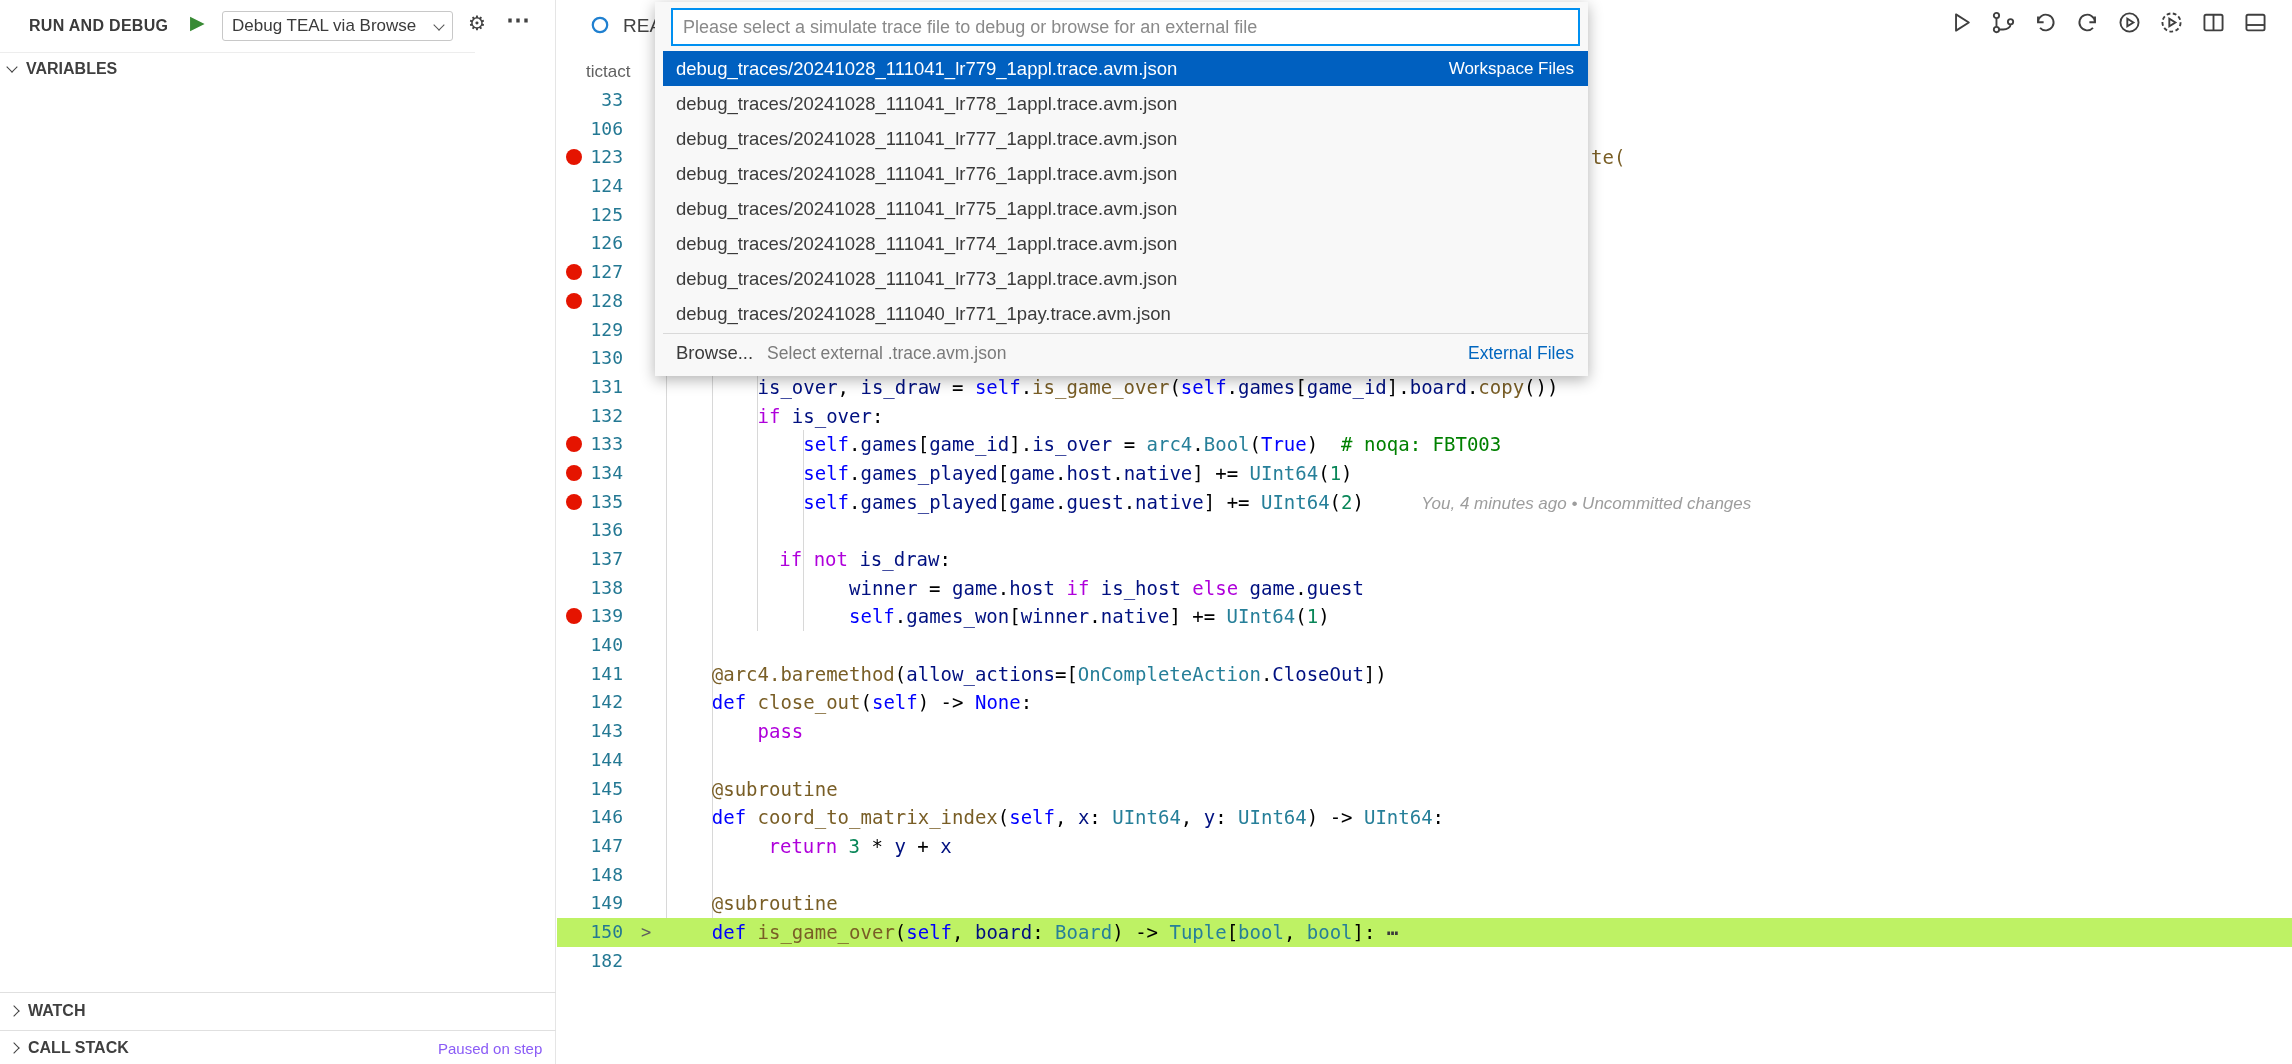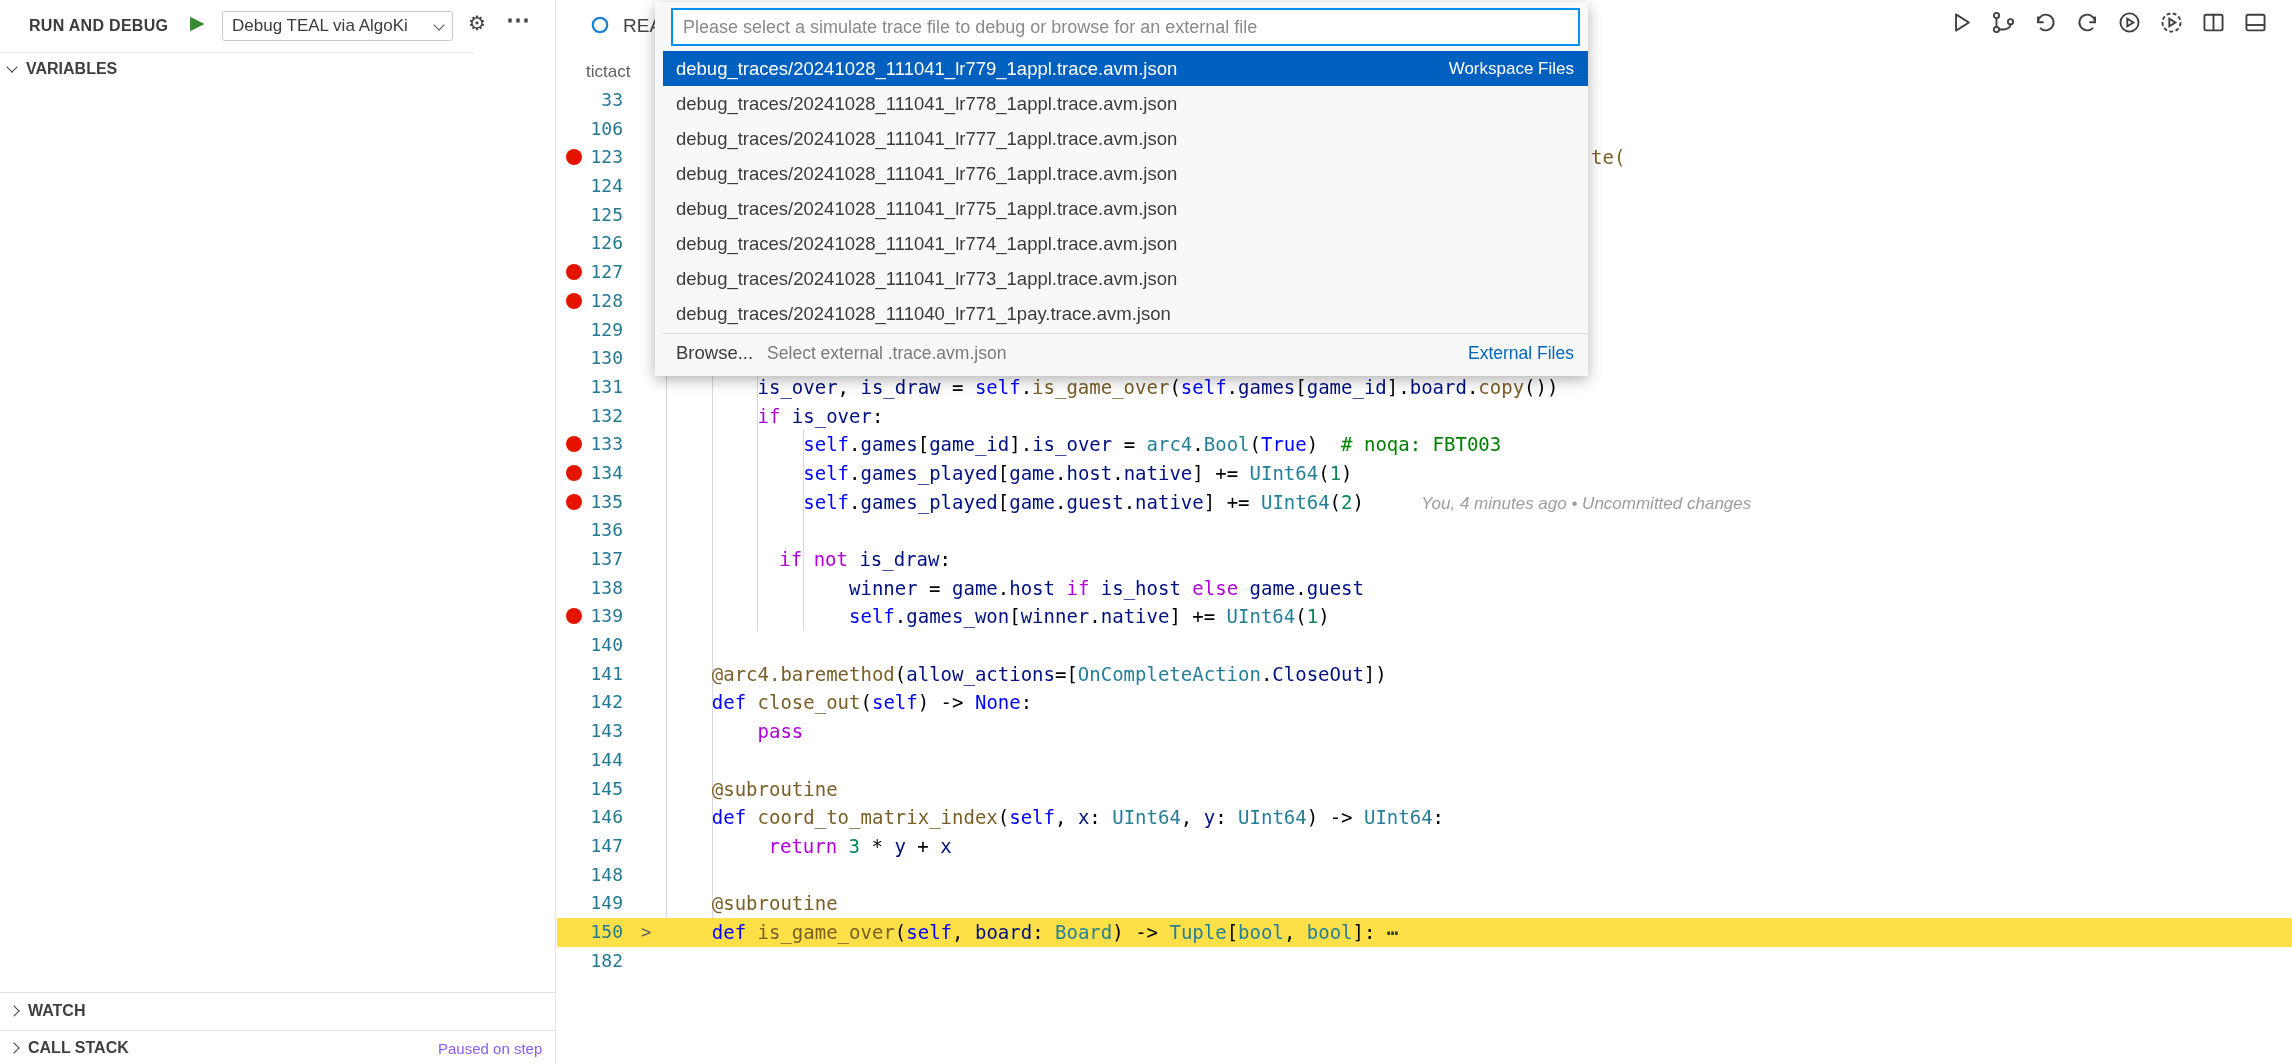--- a/index.html
+++ b/index.html
@@ -32,21 +32,21 @@
   .tab-icon { position:absolute; left:33px; top:15px; }
   .tab-label { position:absolute; left:66px; top:15px; font-size:19px; color:#424242; }
   .breadcrumb { position:absolute; left:29px; top:62px; font-size:17px; color:#616161; }
   .toolbar { position:absolute; right:24px; top:10px; display:flex; gap:17px; align-items:center; }
   .tb-icon { width:25px; height:25px; display:inline-block; cursor:pointer; }
 
   
   .code-wrap { position:absolute; left:0; top:86px; width:1735px; }
   .guide { position:absolute; width:1px; background:#d8d8d8; }
   .crow { position:relative; height:28.7px; line-height:28.7px; font-family:"DejaVu Sans Mono", monospace; font-size:19px; color:#000; }
-  .crow.hl { background:#fde047; }
+  .crow.hl { background:#bef264; }
   .bp { position:absolute; left:9px; top:6px; width:16px; height:16px; border-radius:50%; background:#e51400; }
   .ln { position:absolute; left:14px; width:52px; text-align:right; font-size:18px; color:#237893; }
   .fchev { position:absolute; left:84px; color:#5f5f5f; font-size:17px; }
   .codespan { display:inline-block; white-space:pre; }
   .tok-p { color:#000000; }
   .tok-k { color:#AF00DB; }
   .tok-d { color:#0000FF; }
   .tok-f { color:#795E26; }
   .tok-v { color:#001080; }
   .tok-t { color:#267F99; }
@@ -70,21 +70,21 @@
   .qp-external { color:#0066BF; font-size:17.5px; }
 </style>
 </head>
 <body>
 
 <div class="sidebar">
   <div class="sidebar-header">
     <span class="panel-title">RUN AND DEBUG</span>
     <span class="start-debug">▶</span>
     <div class="config-select">
-      <span>Debug TEAL via AlgoKi</span>
+      <span>Debug TEAL via Browse</span>
       <span class="select-chev"></span>
     </div>
     <span class="hdr-icon gear">⚙</span>
     <span class="hdr-icon more">⋯</span>
   </div>
 
   <div class="section-header" style="left:8px; top:60px;">
     <span class="chev down"></span>
     <span>VARIABLES</span>
   </div>

